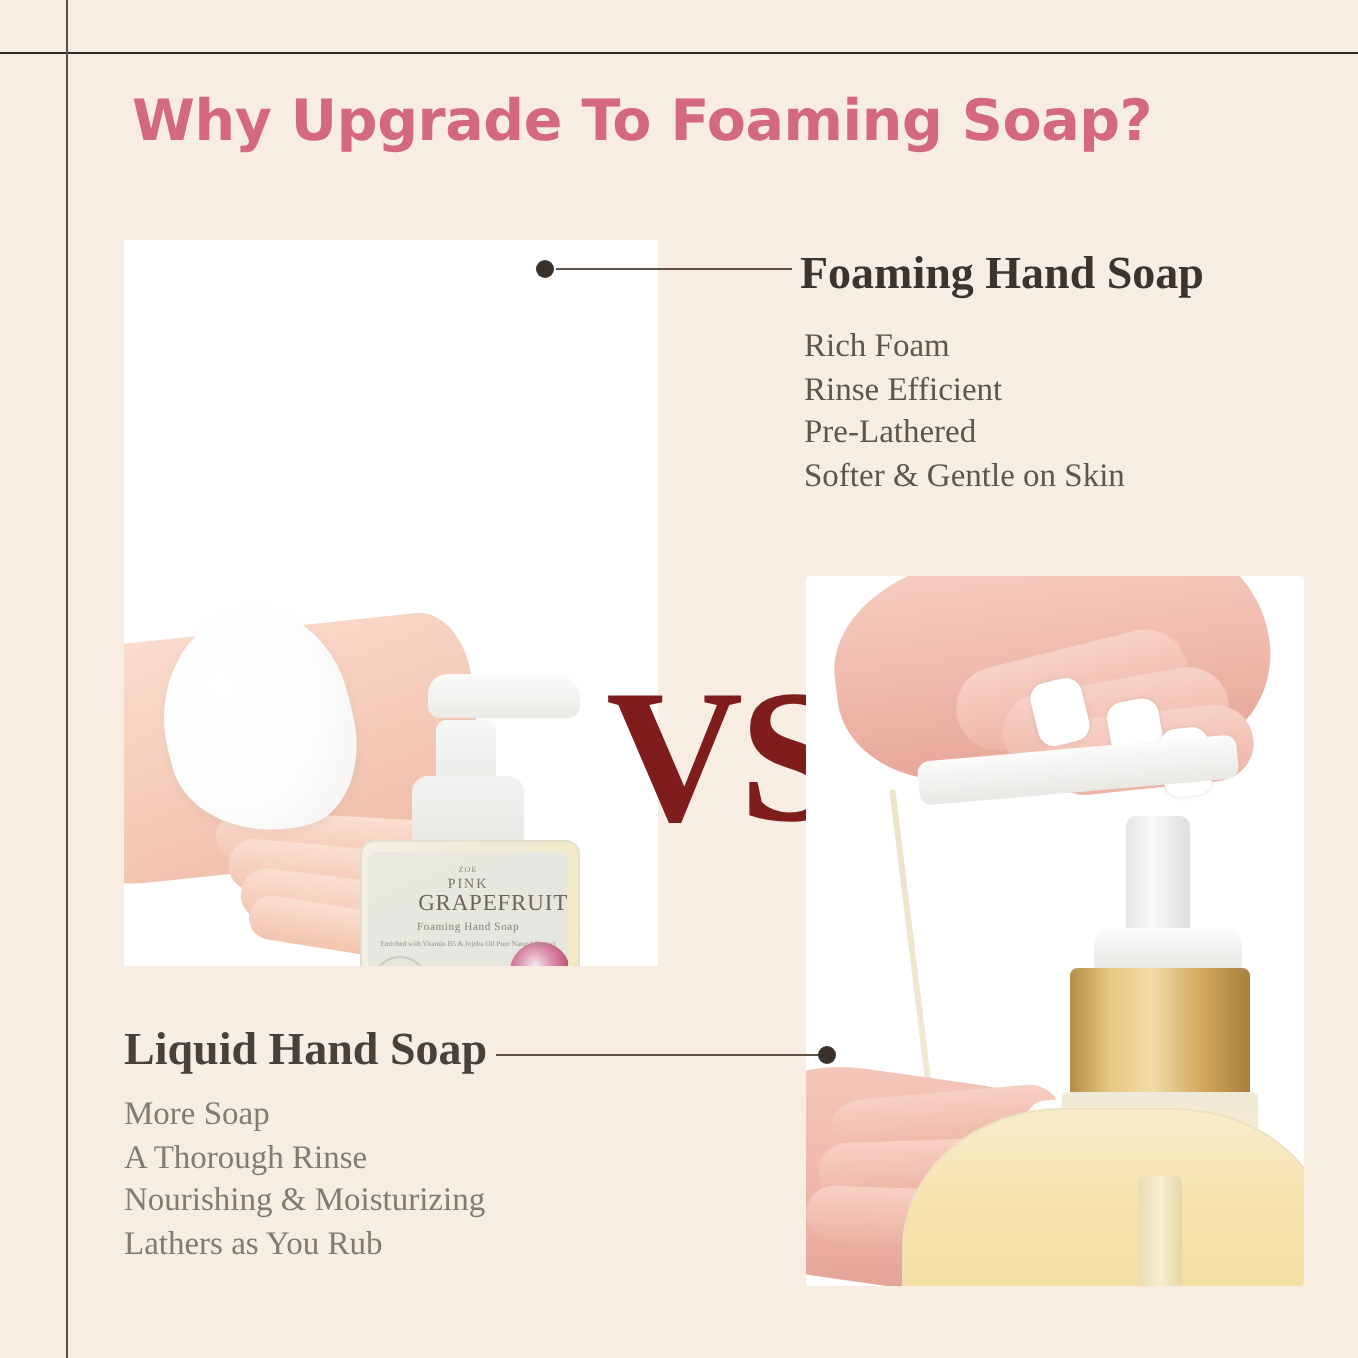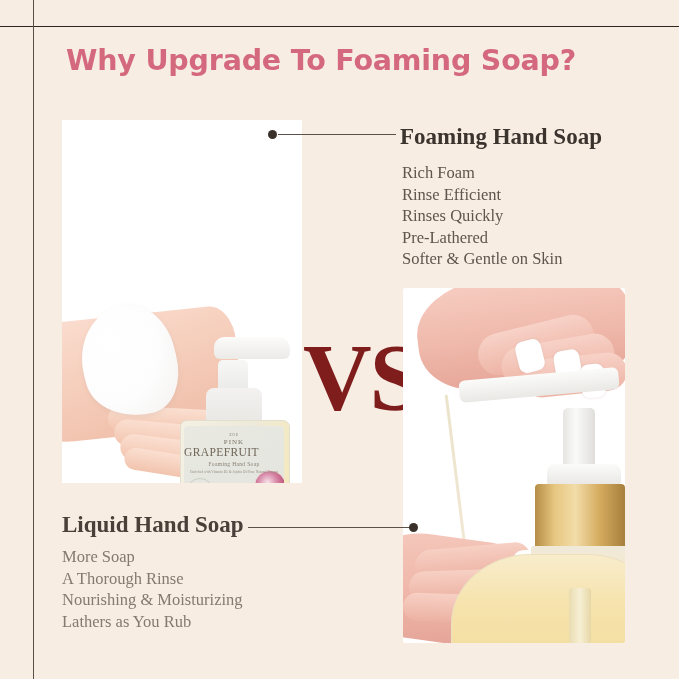--- a/index.html
+++ b/index.html
@@ -46,20 +46,21 @@
     letter-spacing: -0.2px;
     color: #d4697d;
     white-space: nowrap;
   }
 
   
   .photo {
     position: absolute;
     background: #ffffff;
     overflow: hidden;
+    padding-left: 27px;
   }
   #photo-foaming {
     left: 62px;
     top: 120px;
     width: 240px;
     height: 363px;
   }
   #photo-liquid {
     left: 403px;
     top: 288px;
@@ -135,21 +136,21 @@
     position: absolute; left: 0; right: 0; top: 6px;
     text-align: center; font-size: 4px; color: #8d8577;
     letter-spacing: 0.6px; font-family: "Liberation Serif", serif;
   }
   .lbl-pink {
     position: absolute; left: 0; right: 0; top: 12px;
     text-align: center; font-size: 7px; color: #7c7468; letter-spacing: 1px;
   }
   .lbl-name {
     position: absolute; left: 0; right: 0; top: 20px;
-    text-align: left; font-size: 11.5px; color: #6f6557;
+    text-align: right; font-size: 11.5px; color: #6f6557;
     letter-spacing: 0.4px;
   }
   .lbl-sub {
     position: absolute; left: 0; right: 0; top: 35px;
     text-align: center; font-size: 5.6px; color: #8a8174; letter-spacing: 0.3px;
   }
   .lbl-fine {
     position: absolute; left: 0; right: 0; top: 44px;
     text-align: center; font-size: 3.6px; color: #9a9287; line-height: 1.5;
   }
@@ -392,21 +393,20 @@
     </div>
   </div>
 
   <div class="conn-line" id="conn-top-line"></div>
   <div class="conn-dot" id="conn-top-dot"></div>
 
   <div class="block-heading" id="heading-foaming">Foaming Hand Soap</div>
   <div class="block-list" id="list-foaming">
     <div>Rich Foam</div>
     <div>Rinse Efficient</div>
-    <div>Rinses Quickly</div>
     <div>Pre-Lathered</div>
     <div>Softer &amp; Gentle on Skin</div>
   </div>
 
   <div class="vs">VS</div>
 
   <div class="photo" id="photo-liquid">
     <div class="l-hand-top"></div>
     <div class="l-finger lf1"></div>
     <div class="l-finger lf2"></div>

